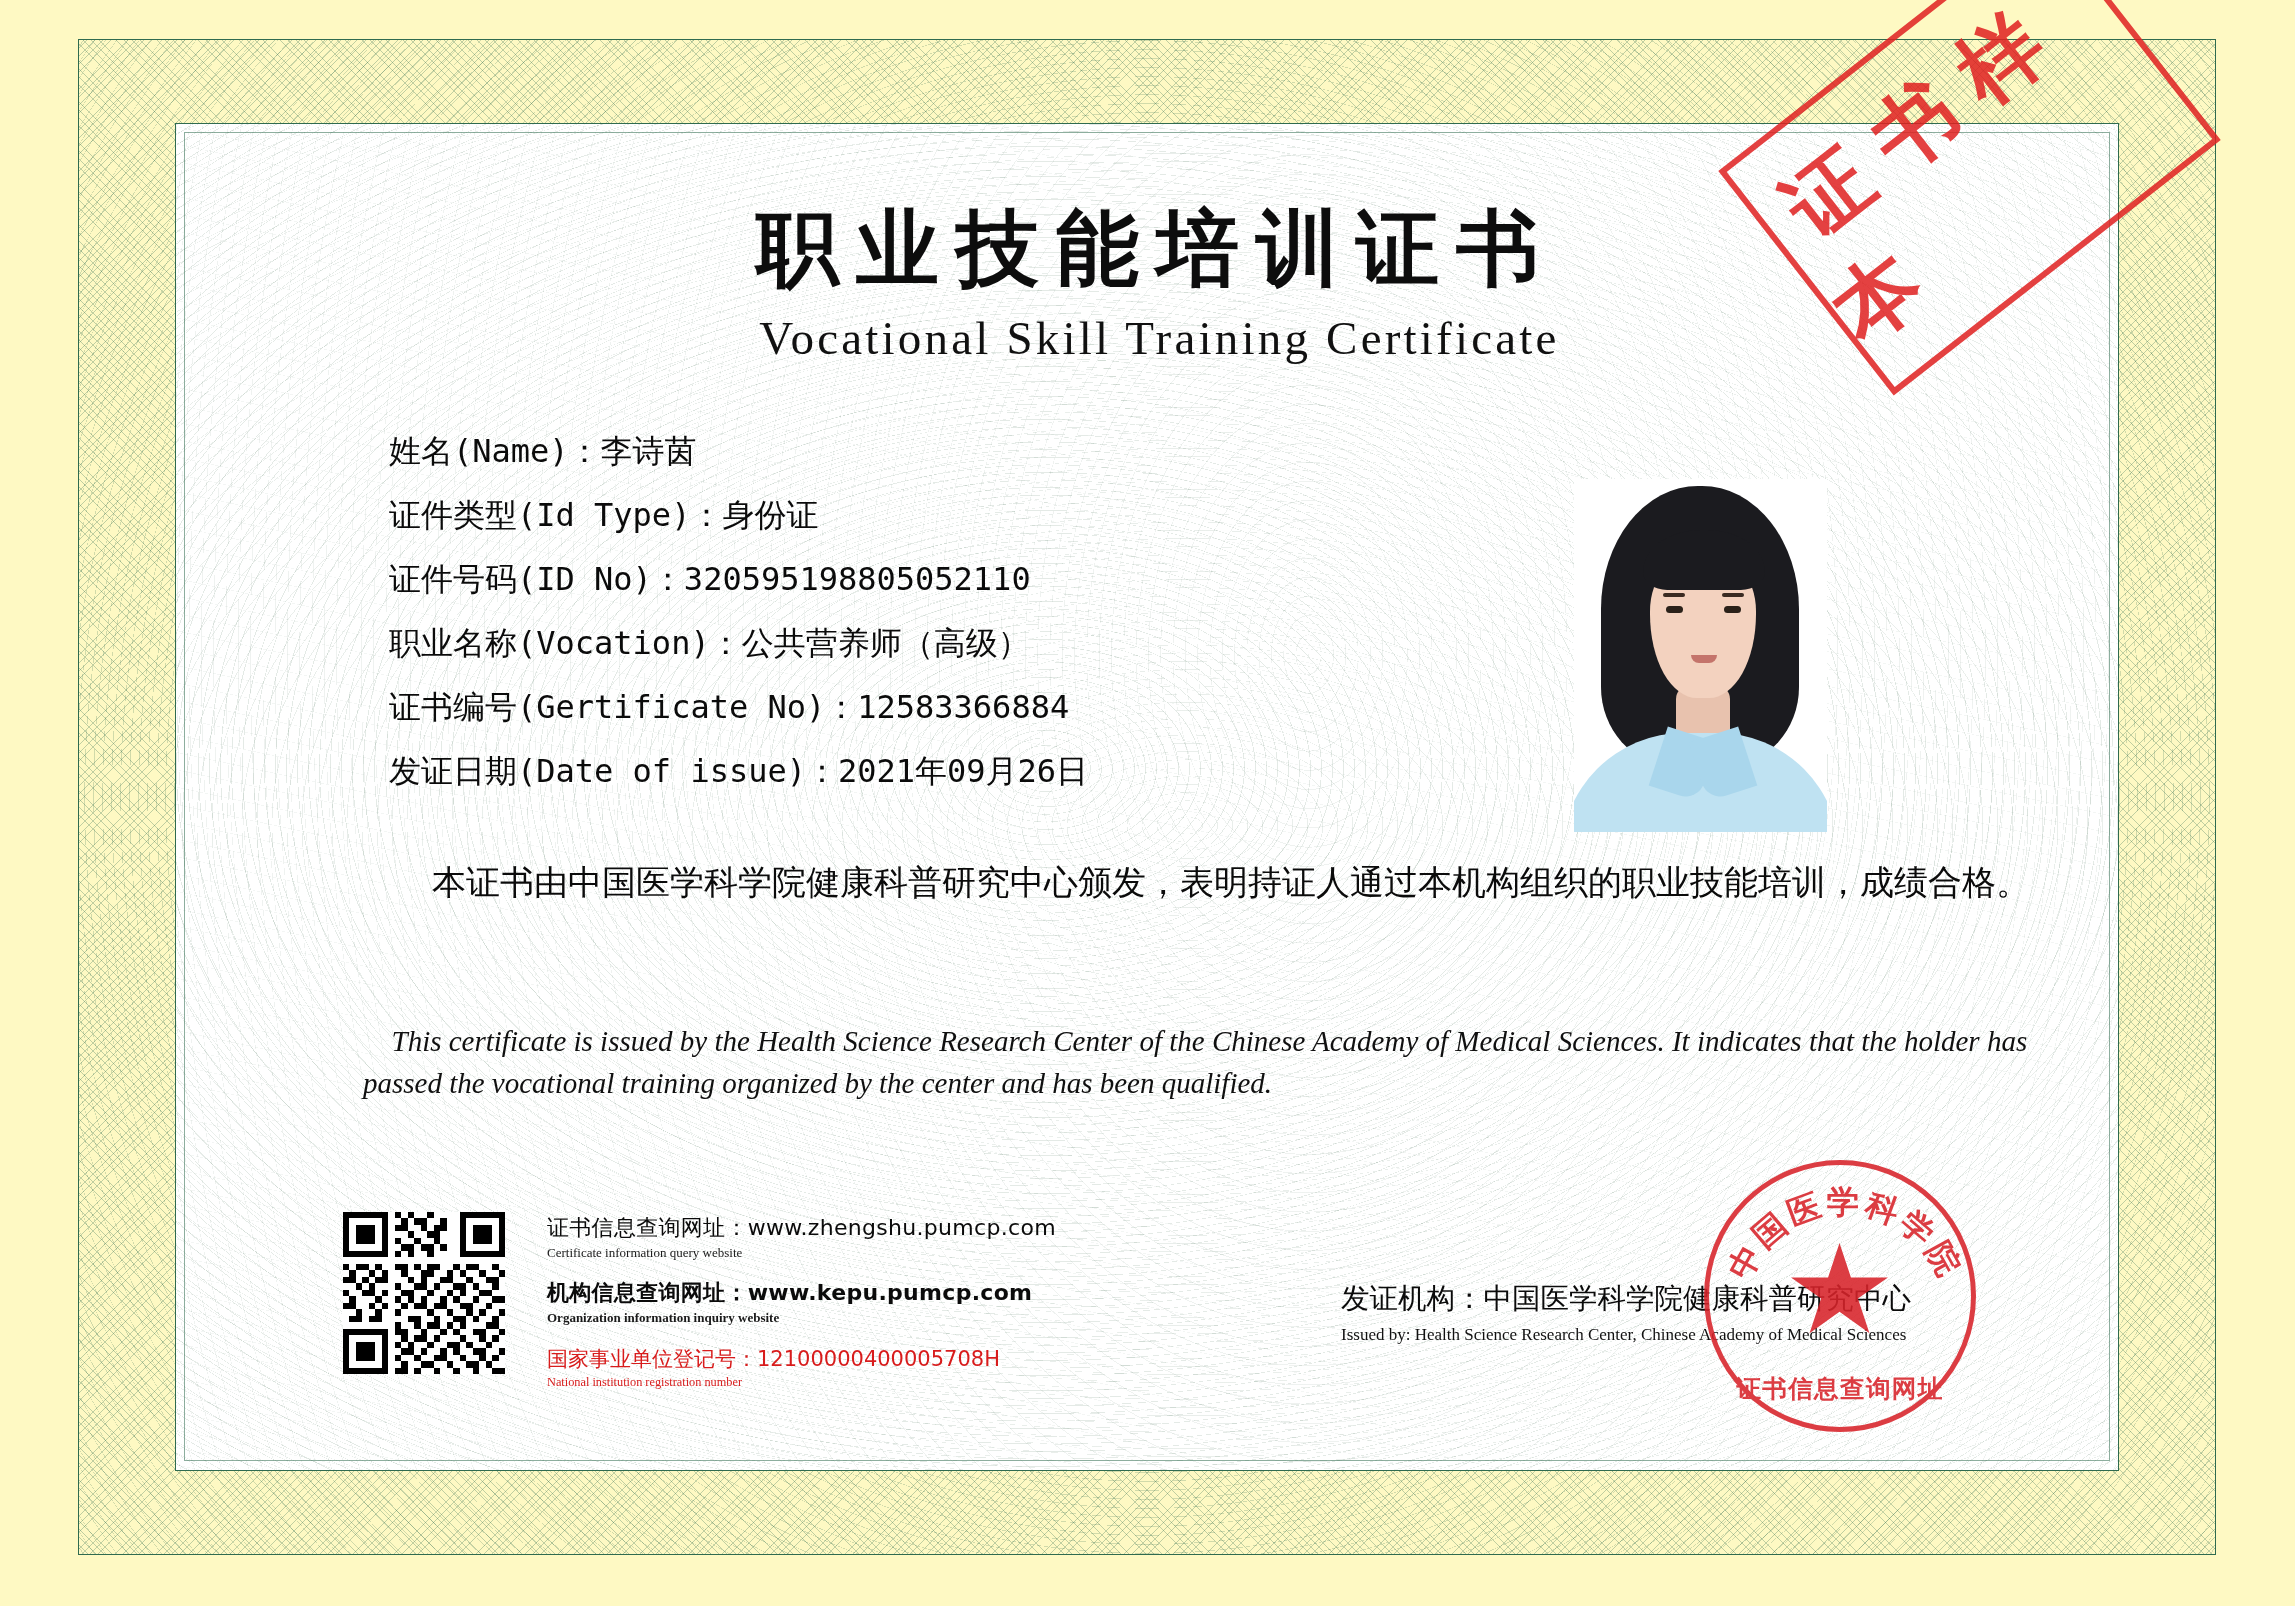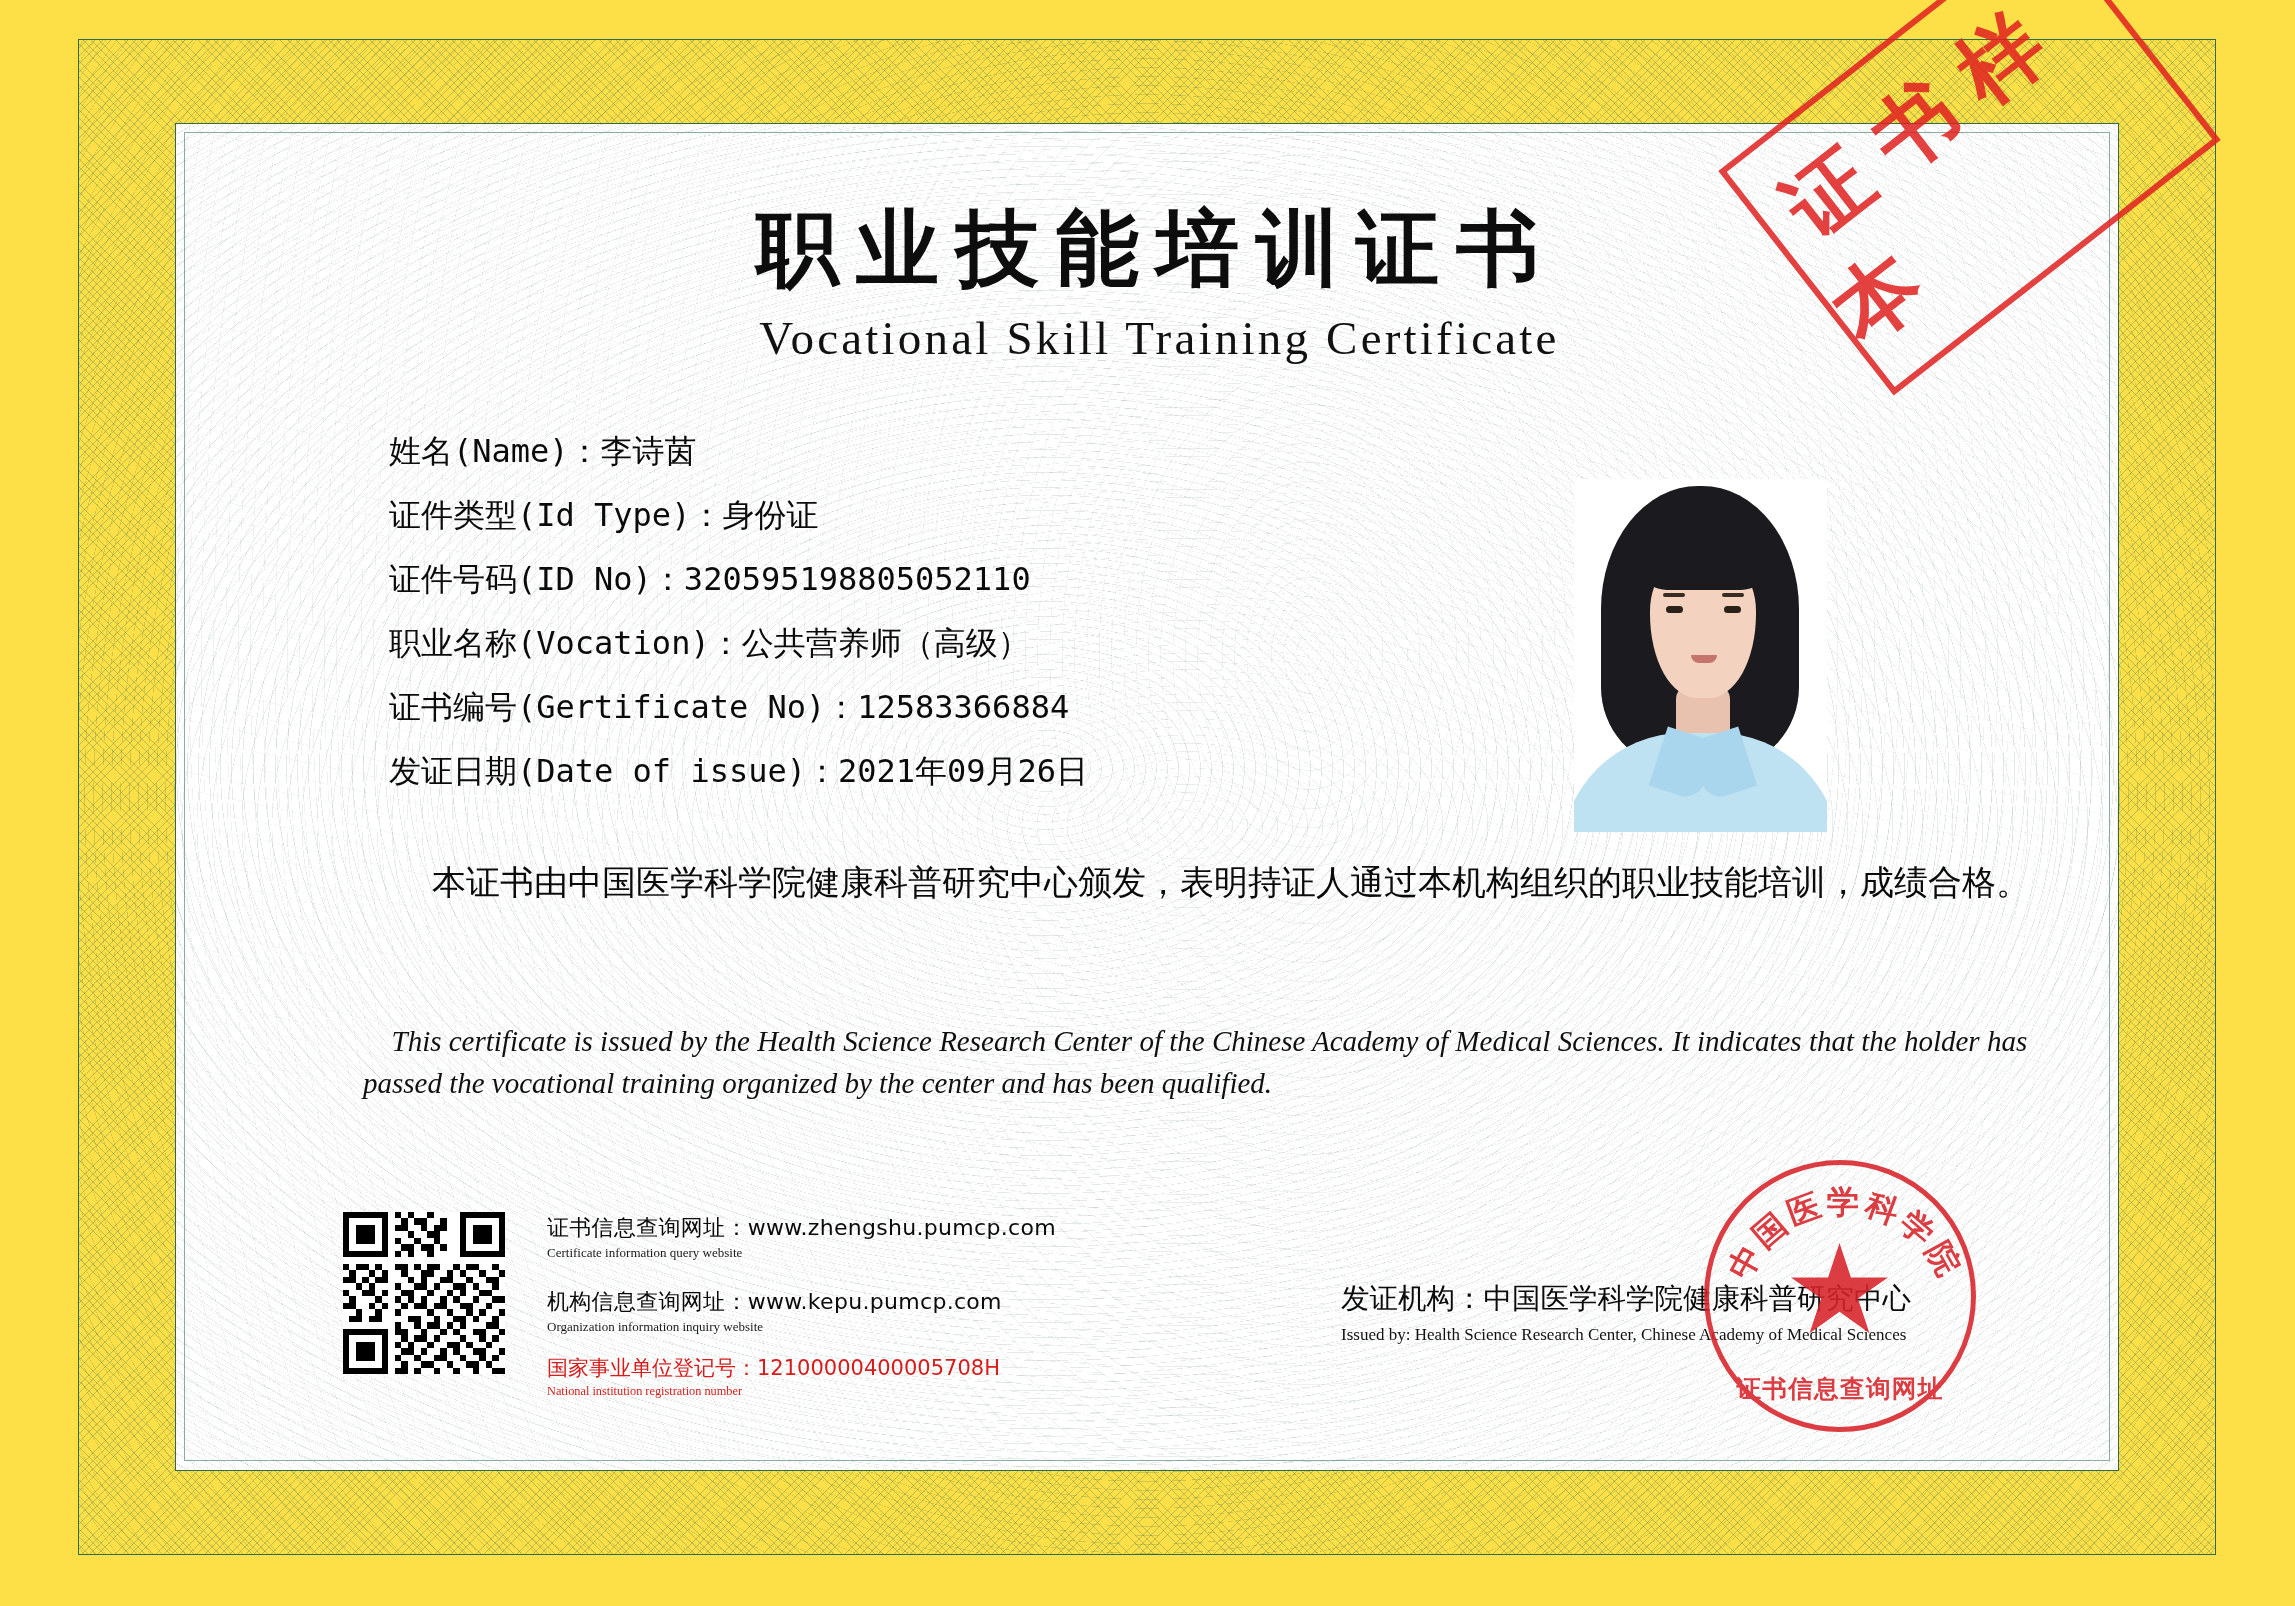--- a/index.html
+++ b/index.html
@@ -14,21 +14,21 @@
     position: relative;
     overflow: hidden;
   }
 
   
   .certificate {
     position: absolute;
     left: 0; top: 0;
     width: 2295px;
     height: 1607px;
-    background: #fde047;
+    background: #fef9c3;
   }
 
   .guilloche-border {
     position: absolute;
     left: 78px;
     top: 39px;
     width: 2138px;
     height: 1516px;
     border: 1.9px solid #2f6b4f;
     box-sizing: border-box;
@@ -561,21 +561,21 @@
           <rect x="23" y="24" width="2" height="1"></rect>
       </g>
     </svg>
   </div>
 
   <div class="links">
     <div class="link-row">
       <div class="link-cn">证书信息查询网址：www.zhengshu.pumcp.com</div>
       <div class="link-en">Certificate information query website</div>
     </div>
-    <div class="link-row" style="margin-top:26px;">
+    <div class="link-row" style="margin-top:17px;font-weight:bold;">
       <div class="link-cn">机构信息查询网址：www.kepu.pumcp.com</div>
       <div class="link-en">Organization information inquiry website</div>
     </div>
     <div class="link-row" style="margin-top:19.4px;">
       <div class="reg-cn">国家事业单位登记号：12100000400005708H</div>
       <div class="reg-en">National institution registration number</div>
     </div>
   </div>
 
   <div class="issuer">

